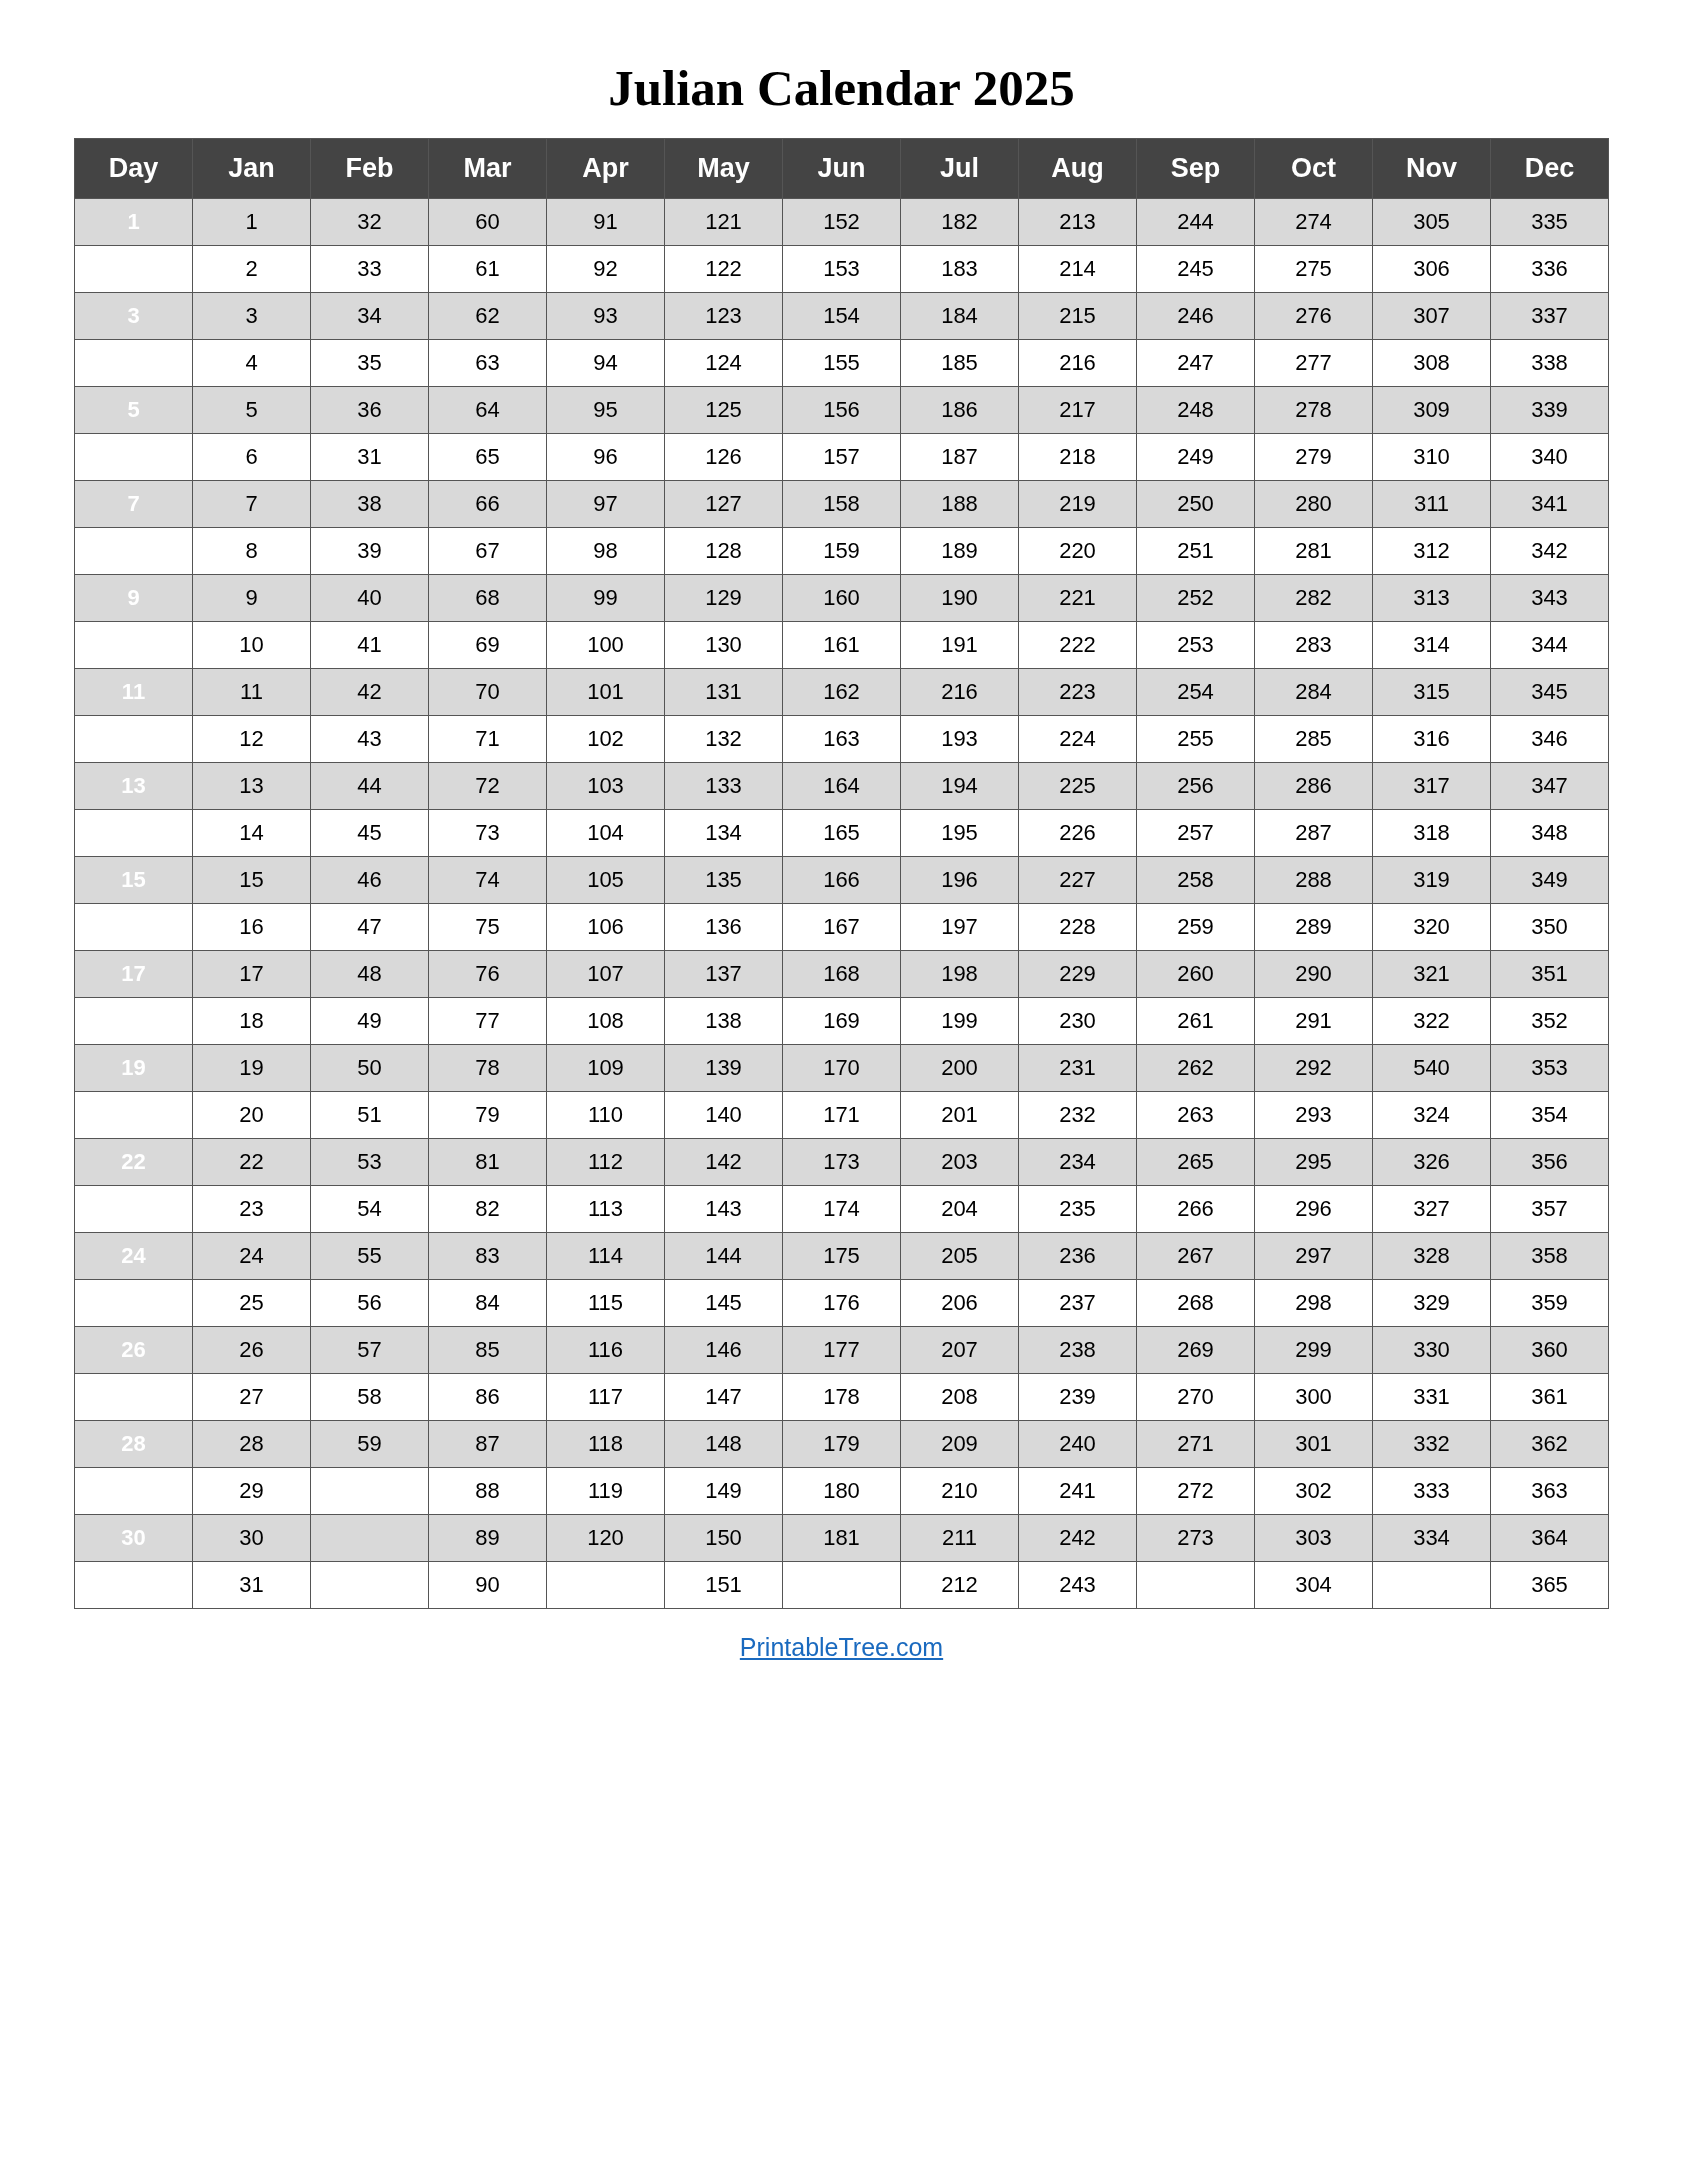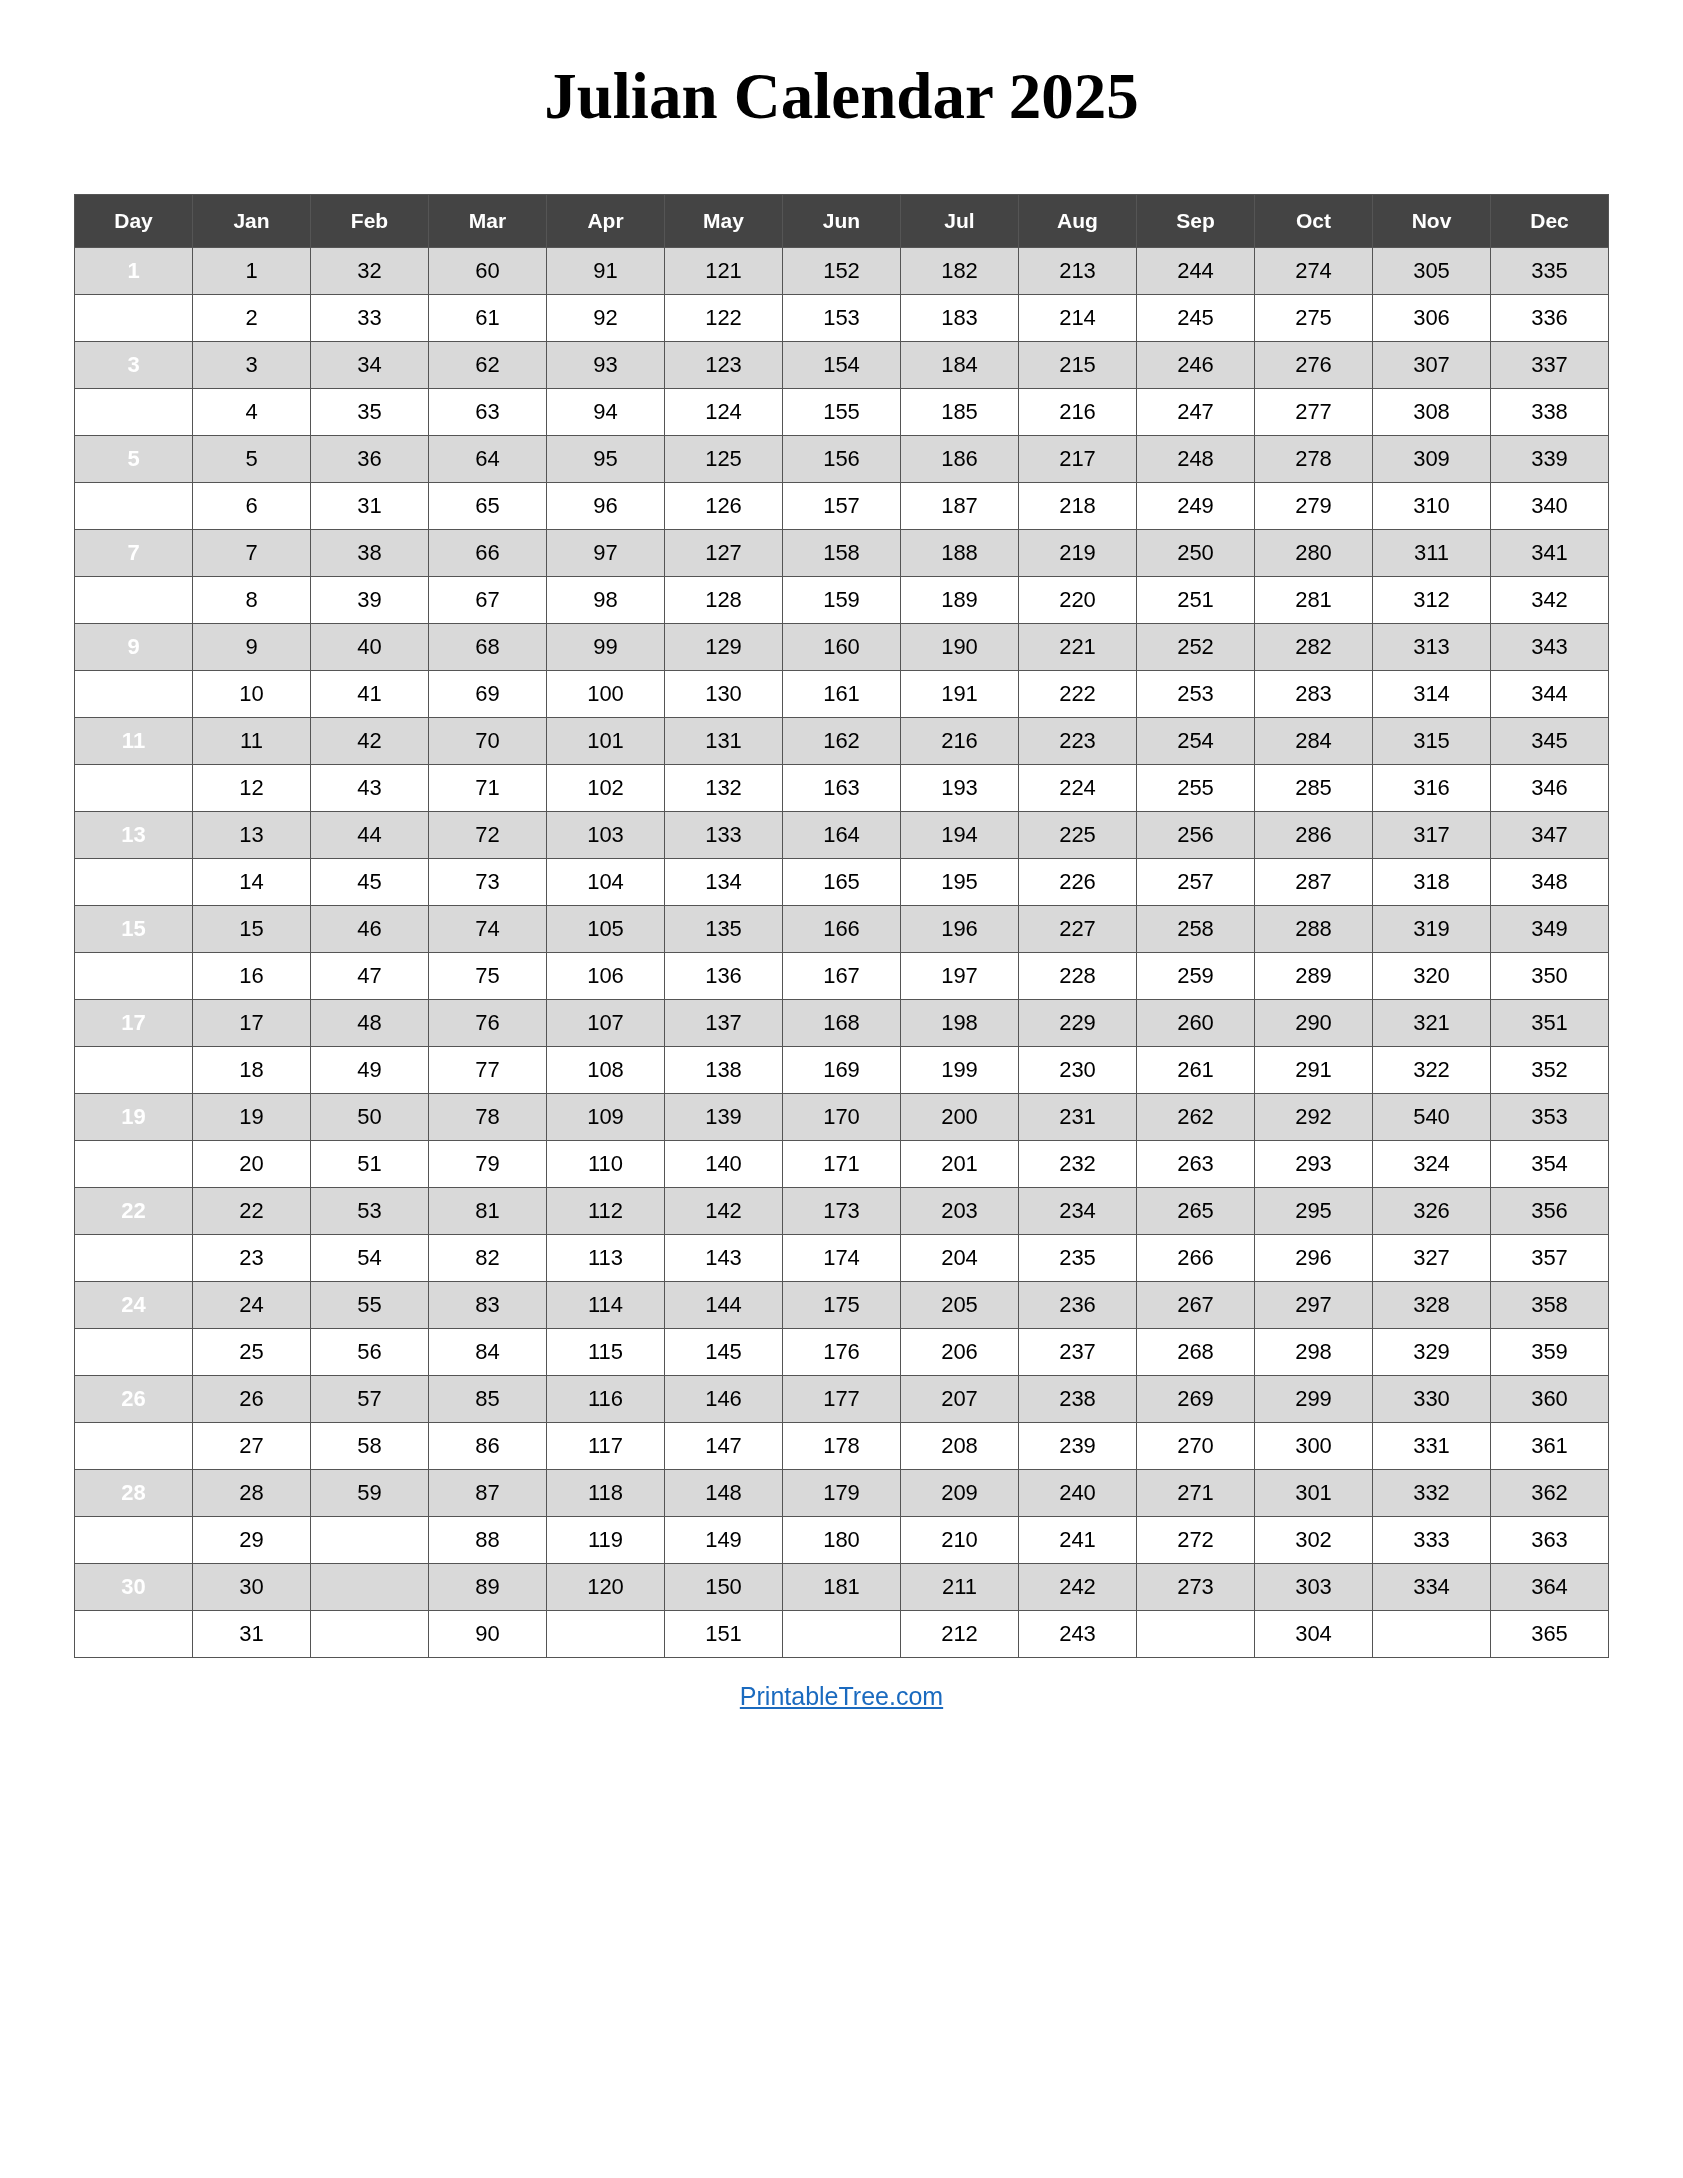--- a/index.html
+++ b/index.html
@@ -7,42 +7,42 @@
       background: #fff;
       font-family: Arial, sans-serif;
       display: flex;
       flex-direction: column;
       align-items: center;
       padding: 59px 40px 40px;
       min-height: 2178px;
       width: 1683px;
     }
     h1 {
-      font-size: 65px;
+      font-size: 51px;
       font-weight: bold;
       font-family: Georgia, serif;
-      margin-bottom: 60px;
+      margin-bottom: 21px;
       color: #000;
     }
     table {
       border-collapse: collapse;
       width: 1535px;
     }
     th, td {
       border: 1.5px solid #555;
       text-align: center;
       padding: 10px 6px;
       font-size: 22px;
       min-width: 99px;
     }
     thead th {
       background: #444;
       color: #fff;
       font-weight: bold;
-      font-size: 21px;
+      font-size: 27px;
       padding: 14px 10px;
     }
     tbody tr:nth-child(odd) td {
       background: #d9d9d9;
     }
     tbody tr:nth-child(even) td {
       background: #fff;
     }
     tbody td:first-child {
       background: #555;

